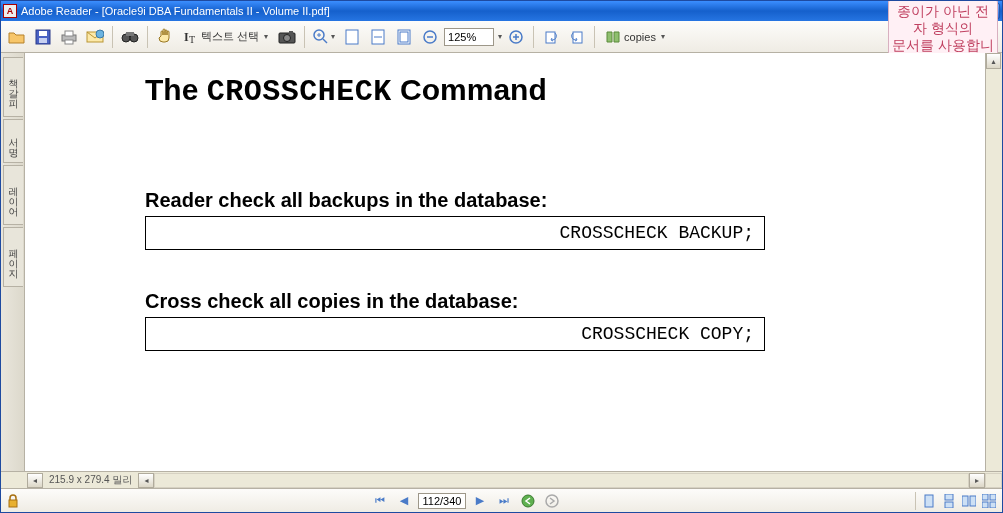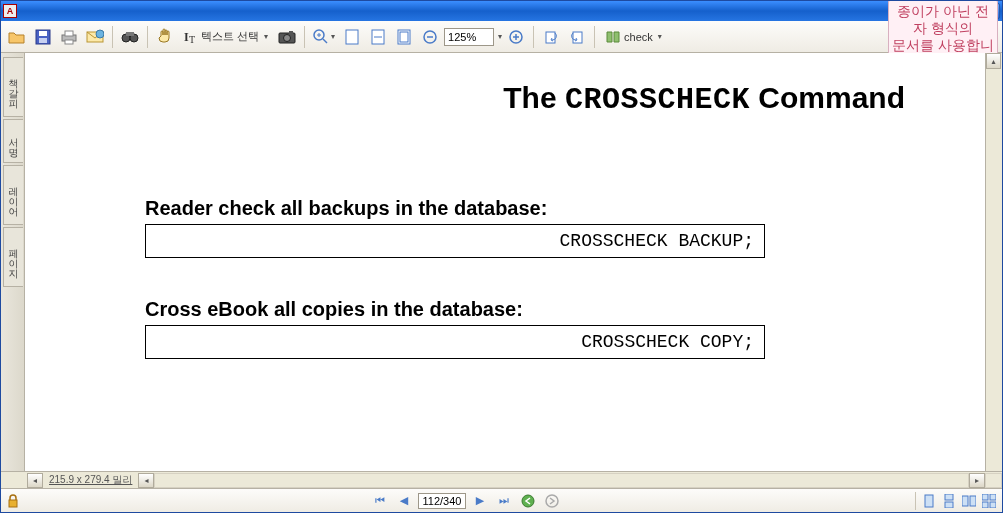--- a/index.html
+++ b/index.html
@@ -143,26 +143,25 @@
     overflow: hidden;
     position: relative;
   }
   .doc-page {
     padding: 20px 80px 20px 120px;
     background: #fff;
     font-family: Arial, sans-serif;
     color: #000;
   }
   .doc-title {
-    text-align: right;
+    text-align: left;
     font-size: 30px;
     font-weight: bold;
     margin-bottom: 80px;
     font-family: Arial, sans-serif;
-    margin-top: 8px;
   }
   .doc-title .mono {
     font-family: "Courier New", monospace;
     font-weight: bold;
     letter-spacing: 0.5px;
   }
   .doc-sub {
     font-size: 20px;
     font-weight: bold;
     margin-bottom: 4px;
@@ -211,21 +210,20 @@
     background: linear-gradient(to bottom, #fff, #dcd7c7);
     border: 1px solid #b0ab9c;
     display: flex; align-items: center; justify-content: center;
     font-size: 8px; color: #555;
     cursor: pointer;
   }
   .page-dim {
     font-size: 10px; color: #555;
     padding: 0 6px;
     white-space: nowrap;
-    text-decoration: underline;
   }
   .hscroll-track {
     flex: 1;
     height: 15px;
     background: #ece9d8;
     border: 1px solid #d6d1c2;
     position: relative;
   }
 
   
@@ -275,20 +273,21 @@
   }
 
   
   svg { display: block; }
 </style>
 </head>
 <body>
 
 <div class="titlebar">
   <div class="app-icon">A</div>
+  <div class="title-text">Adobe Reader - [Oracle9i DBA Fundamentals II - Volume II.pdf]</div>
   <div class="spacer"></div>
   <div class="win-btn">
     <svg width="10" height="8">
         <rect x="1" y="6" width="8" height="2" fill="#fff"></rect>
       </svg>
   </div>
   <div class="win-btn">
     <svg width="10" height="8">
         <rect x="1" y="1" width="8" height="6" fill="none" stroke="#fff" stroke-width="1.5"></rect>
       </svg>
@@ -409,21 +408,21 @@
         <rect x="4" y="3" width="9" height="11" fill="#fff" stroke="#4a7bc8"></rect>
         <path d="M4 4 a4 4 0 0 0 3 7" fill="none" stroke="#4a7bc8"></path>
         <path d="M6 12 l2 -1 l-1 -2" fill="none" stroke="#4a7bc8"></path>
       </svg>
   </div>
   <div class="tb-sep"></div>
   <div class="tb-text-btn">
     <svg width="16" height="14">
         <path d="M2 2 h5 v10 h-5 z M9 2 h5 v10 h-5 z" fill="#8fbf6f" stroke="#5a8a3a"></path>
       </svg>
-    <span class="label">check</span>
+    <span class="label">copies</span>
     <span class="tb-dropdown-arrow">▾</span>
   </div>
   <div class="tb-notice">
     <div>종이가 아닌 전자 형식의</div>
     <div>문서를 사용합니다.</div>
   </div>
 </div>
 
 <div class="main">
   <div class="sidepanel">
@@ -434,21 +433,21 @@
   </div>
 
   <div class="doc-area">
     <div class="doc-page-wrap">
       <div class="doc-page">
         <div class="doc-title">
           <span>The </span><span class="mono">CROSSCHECK</span><span> Command</span>
         </div>
         <div class="doc-sub">Reader check all backups in the database:</div>
         <div class="code-box">CROSSCHECK BACKUP;</div>
-        <div class="doc-sub">Cross eBook all copies in the database:</div>
+        <div class="doc-sub">Cross check all copies in the database:</div>
         <div class="code-box" style="">CROSSCHECK COPY;</div>
       </div>
     </div>
     <div class="vscroll">
       <div class="arrow up">▴</div>
       <div class="arrow down">▾</div>
     </div>
   </div>
 </div>
 

